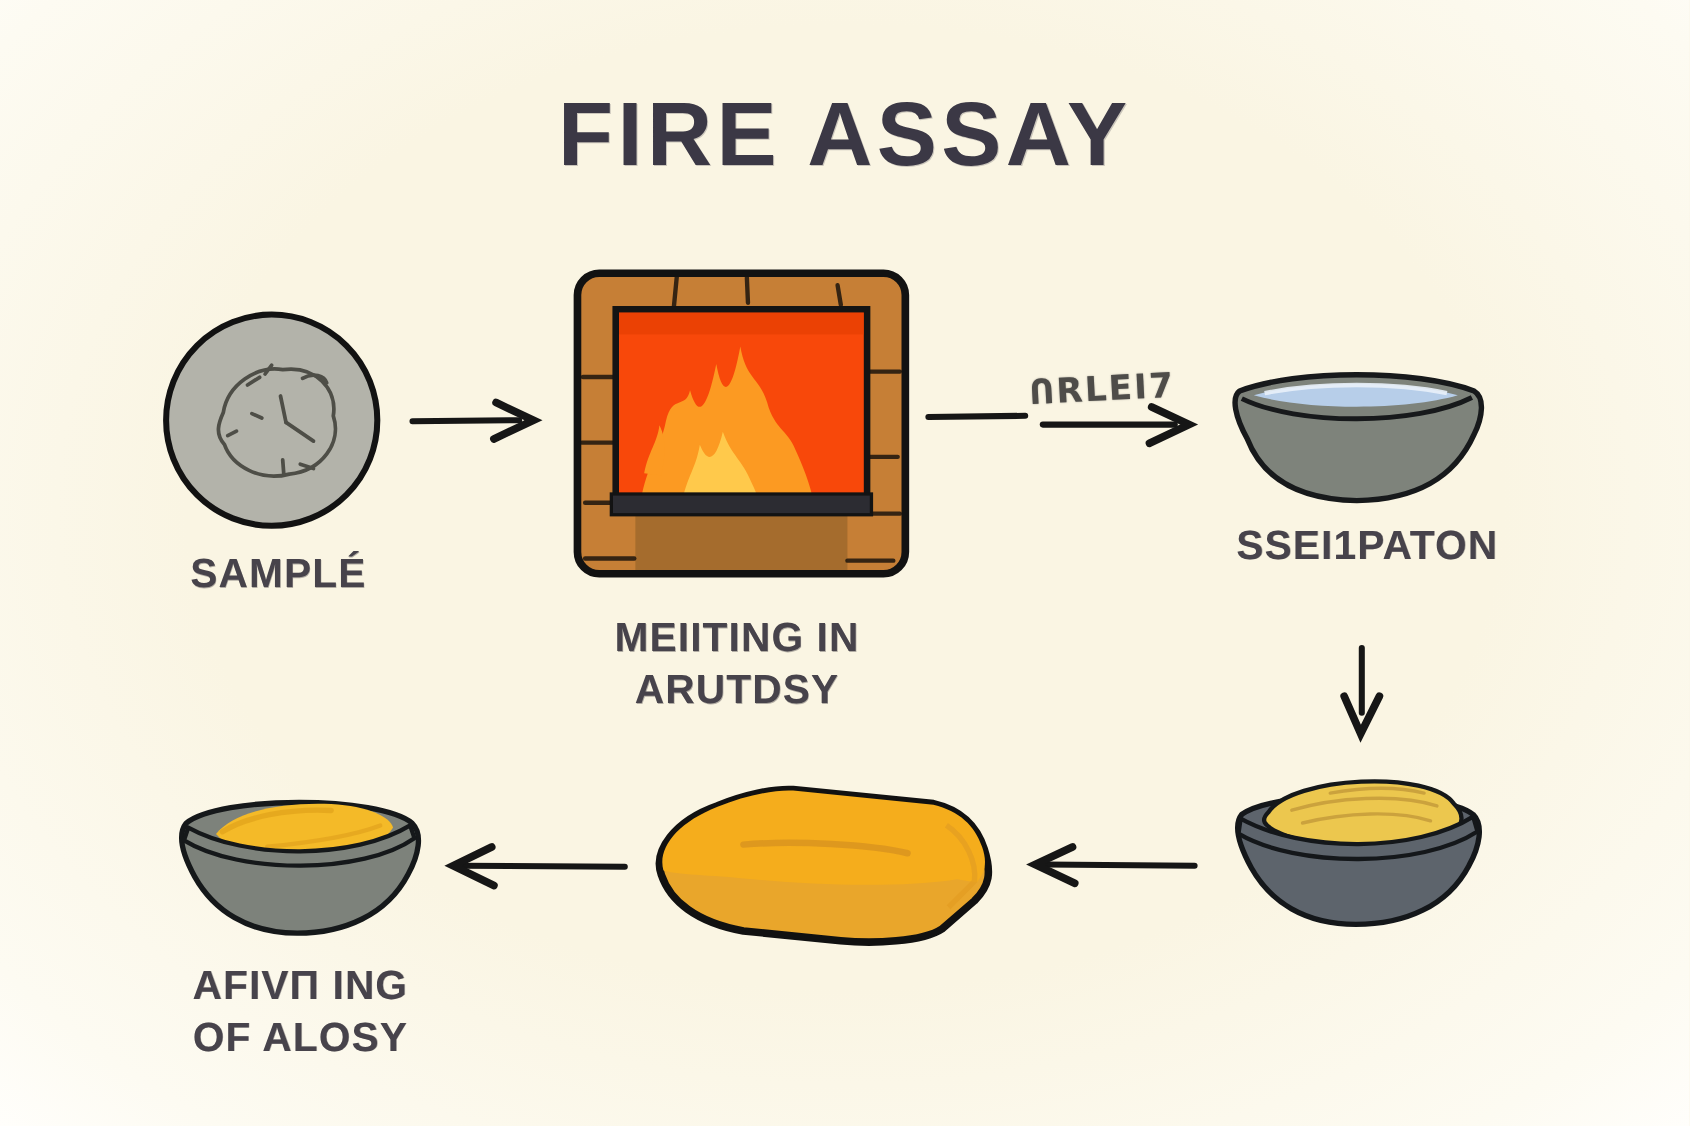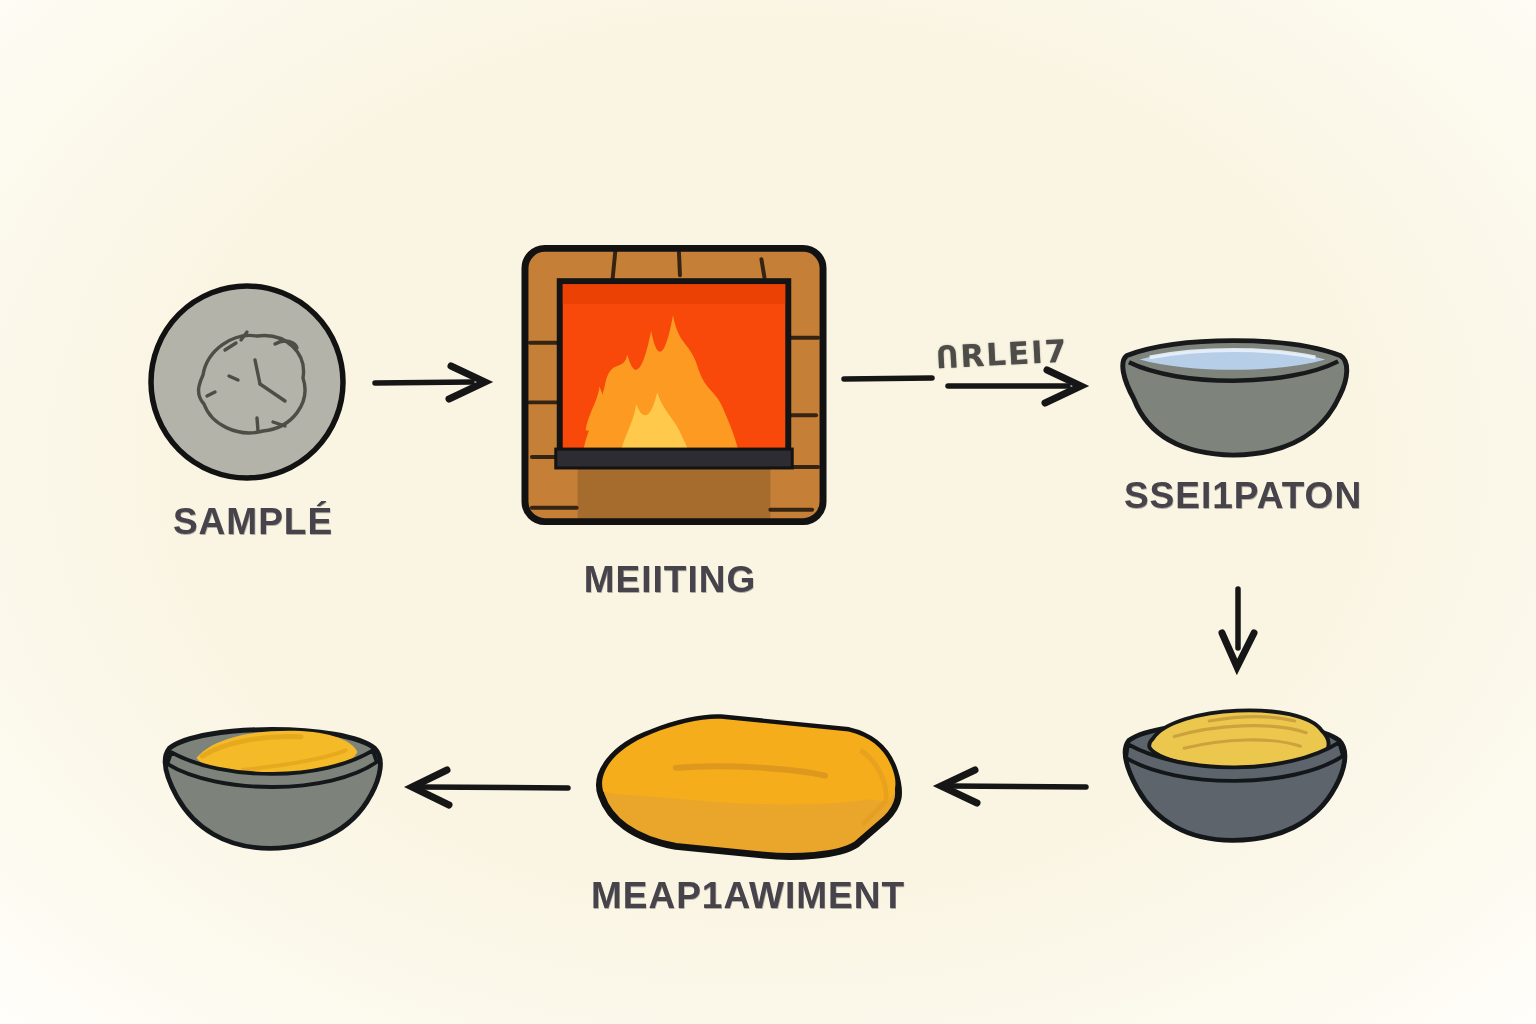--- a/index.html
+++ b/index.html
@@ -34,20 +34,21 @@
     text-shadow:0 0 1.5px rgba(70,70,70,.55);white-space:nowrap;
   }
   .abs{position:absolute;}
   svg{display:block;overflow:visible;}
 </style>
 </head>
 <body>
 
 <div class="canvas">
 
+  <div class="title">FIRE ASSAY</div>
 
   <svg class="abs" style="left:145px;top:280px;" width="205" height="205" viewBox="0 0 205 205">
     <circle cx="102" cy="102" r="96" fill="#b3b3aa" stroke="#121212" stroke-width="5.5"></circle>
     <g fill="none" stroke="#3d3d36" stroke-width="3.4" stroke-linecap="round" opacity="0.85">
       <path d="M58,95 C62,70 88,52 112,56 C142,52 162,74 158,98 C166,122 148,148 118,151 C92,158 66,144 59,124 C50,114 54,104 58,95"></path>
       <path d="M115,104 L140,121"></path>
       <path d="M115,104 L110,80"></path>
       <path d="M84,96 l9,4"></path>
       <path d="M112,138 l1,13"></path>
       <path d="M80,70 l11,-7"></path>
@@ -88,21 +89,22 @@
     <rect x="43" y="41" width="224" height="20" fill="#e33d00" opacity="0.6"></rect>
     <g stroke="none">
       <path fill="#fc9a22" d="M62,220 C66,185 80,170 86,140 C92,115 104,130 108,112 C116,140 124,128 132,88 C138,120 146,116 154,72 C160,105 172,98 180,128 C188,150 198,148 206,170 C214,188 220,205 222,220 Z"></path>
       <path fill="#fc9a22" d="M66,188 C70,168 78,160 80,144 C88,160 84,176 82,190 Z"></path>
       <path fill="#ffc94b" d="M100,220 C103,194 113,186 117,162 C124,180 132,176 138,150 C146,172 156,176 164,196 C170,208 172,216 172,220 Z"></path>
     </g>
     <rect x="36" y="207" width="238" height="19" fill="#2c2c32" stroke="#131313" stroke-width="3"></rect>
     <rect x="5" y="5" width="300" height="275" rx="20" fill="none" stroke="#121212" stroke-width="7"></rect>
   </svg>
   <div class="step-label" style="left:670px;top:556px;">
-    <span>MEIITING</span>
+    <span>MEIITING IN</span>
+    <span>ARUTDSY</span>
   </div>
 
   <div class="arrow-label">ՈRLEI7</div>
   <svg class="abs" style="left:842px;top:358px;" width="250" height="52" viewBox="0 0 250 52">
     <g stroke="#161616" fill="none" stroke-linecap="round">
       <path d="M2,21 L90,20" stroke-width="5.5"></path>
       <path d="M106,28 L226,28" stroke-width="5.5"></path>
       <path d="M205,12 L239,28 L203,45" stroke-width="7"></path>
     </g>
   </svg>
@@ -142,31 +144,34 @@
     </g>
   </svg>
 
   <svg class="abs" style="left:585px;top:705px;" width="325" height="160" viewBox="0 0 330 163">
     <path d="M16,92 C8,70 28,42 68,28 C92,18 120,12 138,13 L268,26 C294,32 308,46 315,68 C322,90 320,102 306,116 L276,142 C258,154 212,156 182,153 L92,144 C48,136 24,116 16,92 Z" fill="#e9a62b" stroke="#111111" stroke-width="7" stroke-linejoin="round"></path>
     <path d="M18,88 C12,68 30,44 68,29 C92,19 120,13 138,14 L268,27 C292,33 306,46 313,66 C318,80 316,90 308,99 L290,96 C240,104 160,102 100,96 C60,92 30,92 18,88 Z" fill="#f5ad1c"></path>
     <path d="M280,46 C298,58 308,80 306,98 L282,122" fill="none" stroke="#e39c22" stroke-width="5" opacity="0.7"></path>
     <path d="M92,64 C140,60 210,64 244,72" fill="none" stroke="#d9941f" stroke-width="6" stroke-linecap="round" opacity="0.85"></path>
   </svg>
   <div class="step-label" style="left:748px;top:872px;">
-    <span>MEAP1AWIMENT</span>
   </div>
 
   <svg class="abs" style="left:398px;top:762px;" width="175" height="48" viewBox="0 0 175 48">
     <g stroke="#161616" fill="none" stroke-linecap="round">
       <path d="M170,26 L22,25" stroke-width="5.5"></path>
       <path d="M49,8 L14,25 L51,43" stroke-width="7"></path>
     </g>
   </svg>
 
   <svg class="abs" style="left:152px;top:698px;" width="240" height="160" viewBox="0 0 240 165">
     <path d="M14,52 C45,26 195,26 226,52 C236,62 232,82 222,100 C202,138 162,155 118,155 C72,155 40,134 22,102 C10,80 6,62 14,52 Z" fill="#7d827b" stroke="#15181a" stroke-width="5" stroke-linejoin="round"></path>
     <path d="M42,62 C58,42 100,32 150,34 C185,36 205,46 208,56 C198,74 160,86 118,86 C80,86 54,76 42,62 Z" fill="#f4ba28"></path>
     <path d="M48,60 C70,46 110,38 150,40" fill="none" stroke="#e2a51c" stroke-width="5" opacity="0.8" stroke-linecap="round"></path>
     <path d="M90,74 C130,70 170,64 196,54" fill="none" stroke="#dd9f1a" stroke-width="4" opacity="0.6" stroke-linecap="round"></path>
     <path d="M16,56 C70,86 172,86 224,54 L228,66 C180,100 64,100 12,68 Z" fill="#7d827b" stroke="#15181a" stroke-width="4" stroke-linejoin="round"></path>
   </svg>
+  <div class="step-label" style="left:273px;top:872px;">
+    <span>AFIVΠ ING</span>
+    <span>OF ALOSY</span>
+  </div>
 
 </div>
 
 </body></html>

